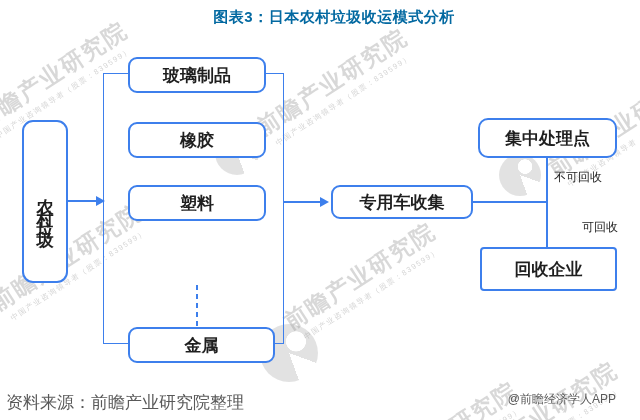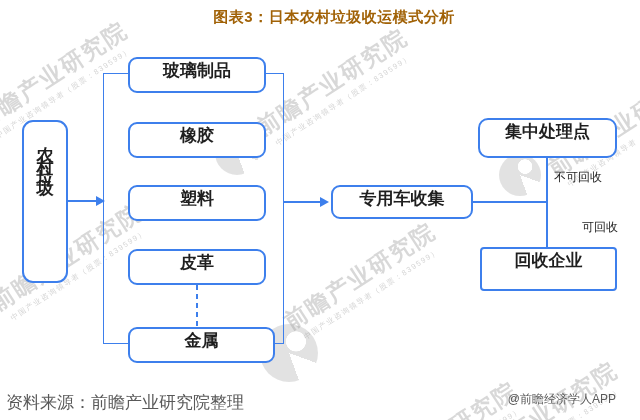--- a/index.html
+++ b/index.html
@@ -3,42 +3,42 @@
 <meta charset="utf-8">
 <style>
   html,body{margin:0;padding:0;background:#fff;}
   #canvas{
     position:relative;width:640px;height:420px;background:#ffffff;
     overflow:hidden;font-family:"Liberation Sans",sans-serif;color:#1f1f1f;
   }
   
   .title{
     position:absolute;left:0;right:0;top:8px;text-align:center;
-    font-size:15px;font-weight:bold;color:#a16207;letter-spacing:.5px;z-index:3;margin-left:28px;
+    font-size:15px;font-weight:bold;color:#0369a1;letter-spacing:.5px;z-index:3;margin-left:28px;
   }
   
   .wm{
     position:absolute;z-index:0;text-align:center;white-space:nowrap;
     color:rgba(158,158,158,.40);
     transform:translate(-50%,-50%) rotate(-33deg);
     pointer-events:none;
   }
   .wm-brand{font-size:23px;font-weight:bold;letter-spacing:2px;}
   .wm-tagline{font-size:7.5px;letter-spacing:1.5px;margin-top:1px;color:rgba(158,158,158,.45);}
   .wm-logo{
     position:absolute;border-radius:50%;z-index:0;opacity:.28;pointer-events:none;
     background:
       radial-gradient(circle at 62% 30%, #ffffff 0 18%, transparent 19%),
       conic-gradient(from 210deg, #9a9a9a 0 260deg, #ffffff 260deg 310deg, #9a9a9a 310deg 360deg);
   }
   
   .node{
     position:absolute;z-index:2;background:#ffffff;
     border:2px solid #3d7fec;border-radius:9px;
-    display:flex;align-items:flex-start;justify-content:center;
+    display:flex;align-items:center;justify-content:center;
     font-size:17px;font-weight:600;color:#1f1f1f;box-sizing:border-box;
   }
   .group-rect{
     position:absolute;z-index:1;border:1.5px solid #3d7fec;box-sizing:border-box;
     background:transparent;
   }
   .vtext{
     writing-mode:vertical-rl;text-orientation:upright;letter-spacing:11px;
     padding-top:11px;
   }
@@ -114,23 +114,20 @@
 
   <div class="node" style="left:128px;top:57px;width:138px;height:36px">
       <span>玻璃制品</span>
     </div>
   <div class="node" style="left:128px;top:185px;width:138px;height:36px">
       <span>塑料</span>
     </div>
   <div class="node" style="left:128px;top:122px;width:138px;height:36px">
       <span>橡胶</span>
     </div>
-  <div class="node" style="left:128px;top:249px;width:138px;height:36px">
-      <span>皮革</span>
-    </div>
   <div class="node" style="left:128px;top:327px;width:147px;height:36px">
       <span>金属</span>
     </div>
 
   <div class="node" style="left:331px;top:185px;width:142px;height:34px">
     <span>专用车收集</span>
   </div>
 
   <div class="node" style="left:478px;top:118px;width:139px;height:40px;border-radius:10px">
     <span>集中处理点</span>

